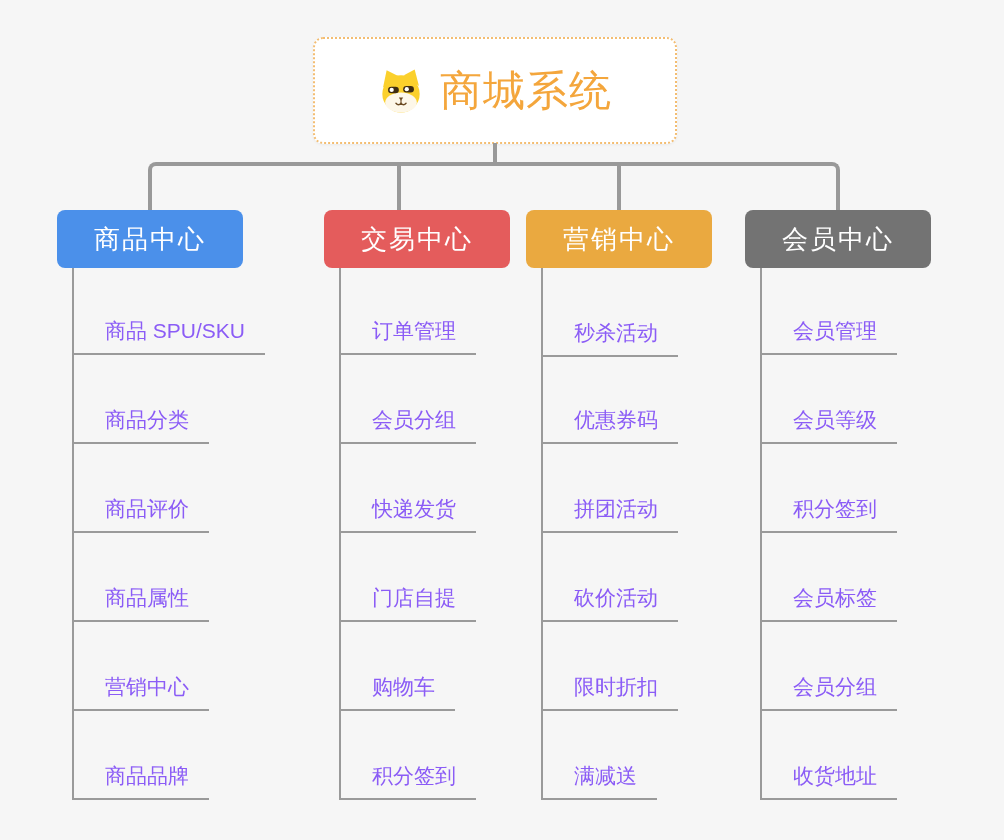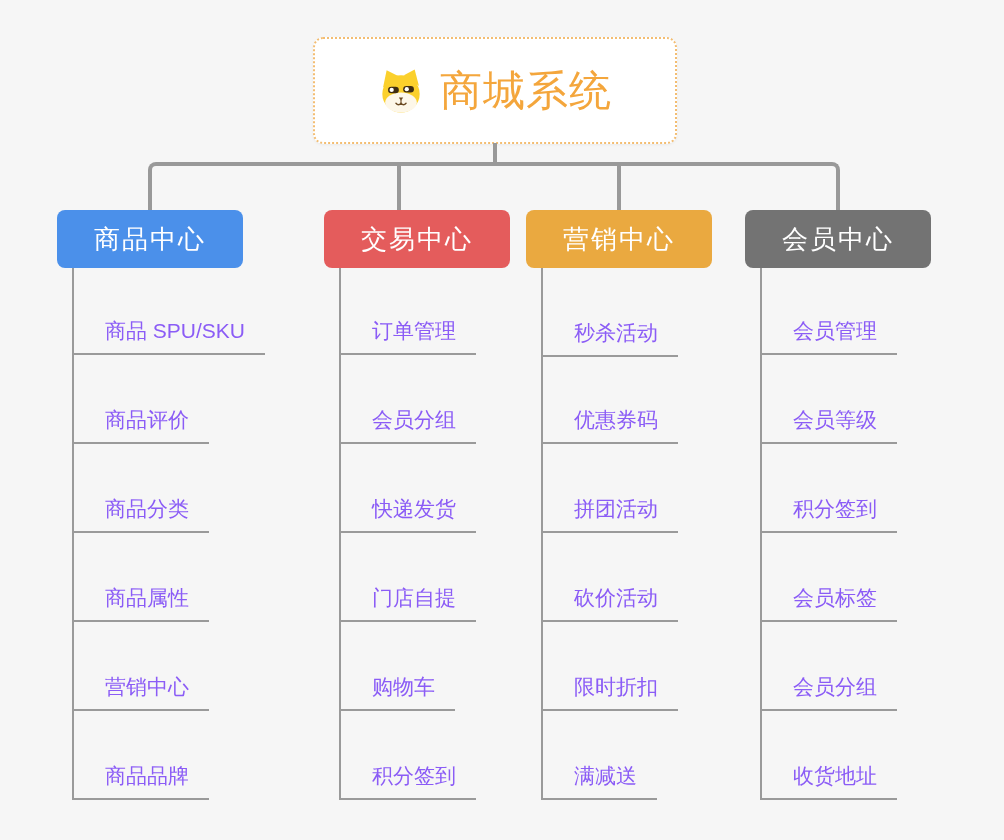--- a/index.html
+++ b/index.html
@@ -66,24 +66,24 @@
   <div class="drop drop-3"></div>
 
   <div class="col col-1">
     <div class="branch-box" style="background-color: rgb(75, 144, 234);">商品中心</div>
     <div class="body">
       <div class="spine"></div>
       <div class="row row-first">
           <span class="leaf">商品 SPU/SKU</span>
         </div>
       <div class="row">
-          <span class="leaf">商品评价</span>
+          <span class="leaf">商品分类</span>
         </div>
       <div class="row">
-          <span class="leaf">商品分类</span>
+          <span class="leaf">商品评价</span>
         </div>
       <div class="row">
           <span class="leaf">商品属性</span>
         </div>
       <div class="row">
           <span class="leaf">营销中心</span>
         </div>
       <div class="row">
           <span class="leaf">商品品牌</span>
         </div>

